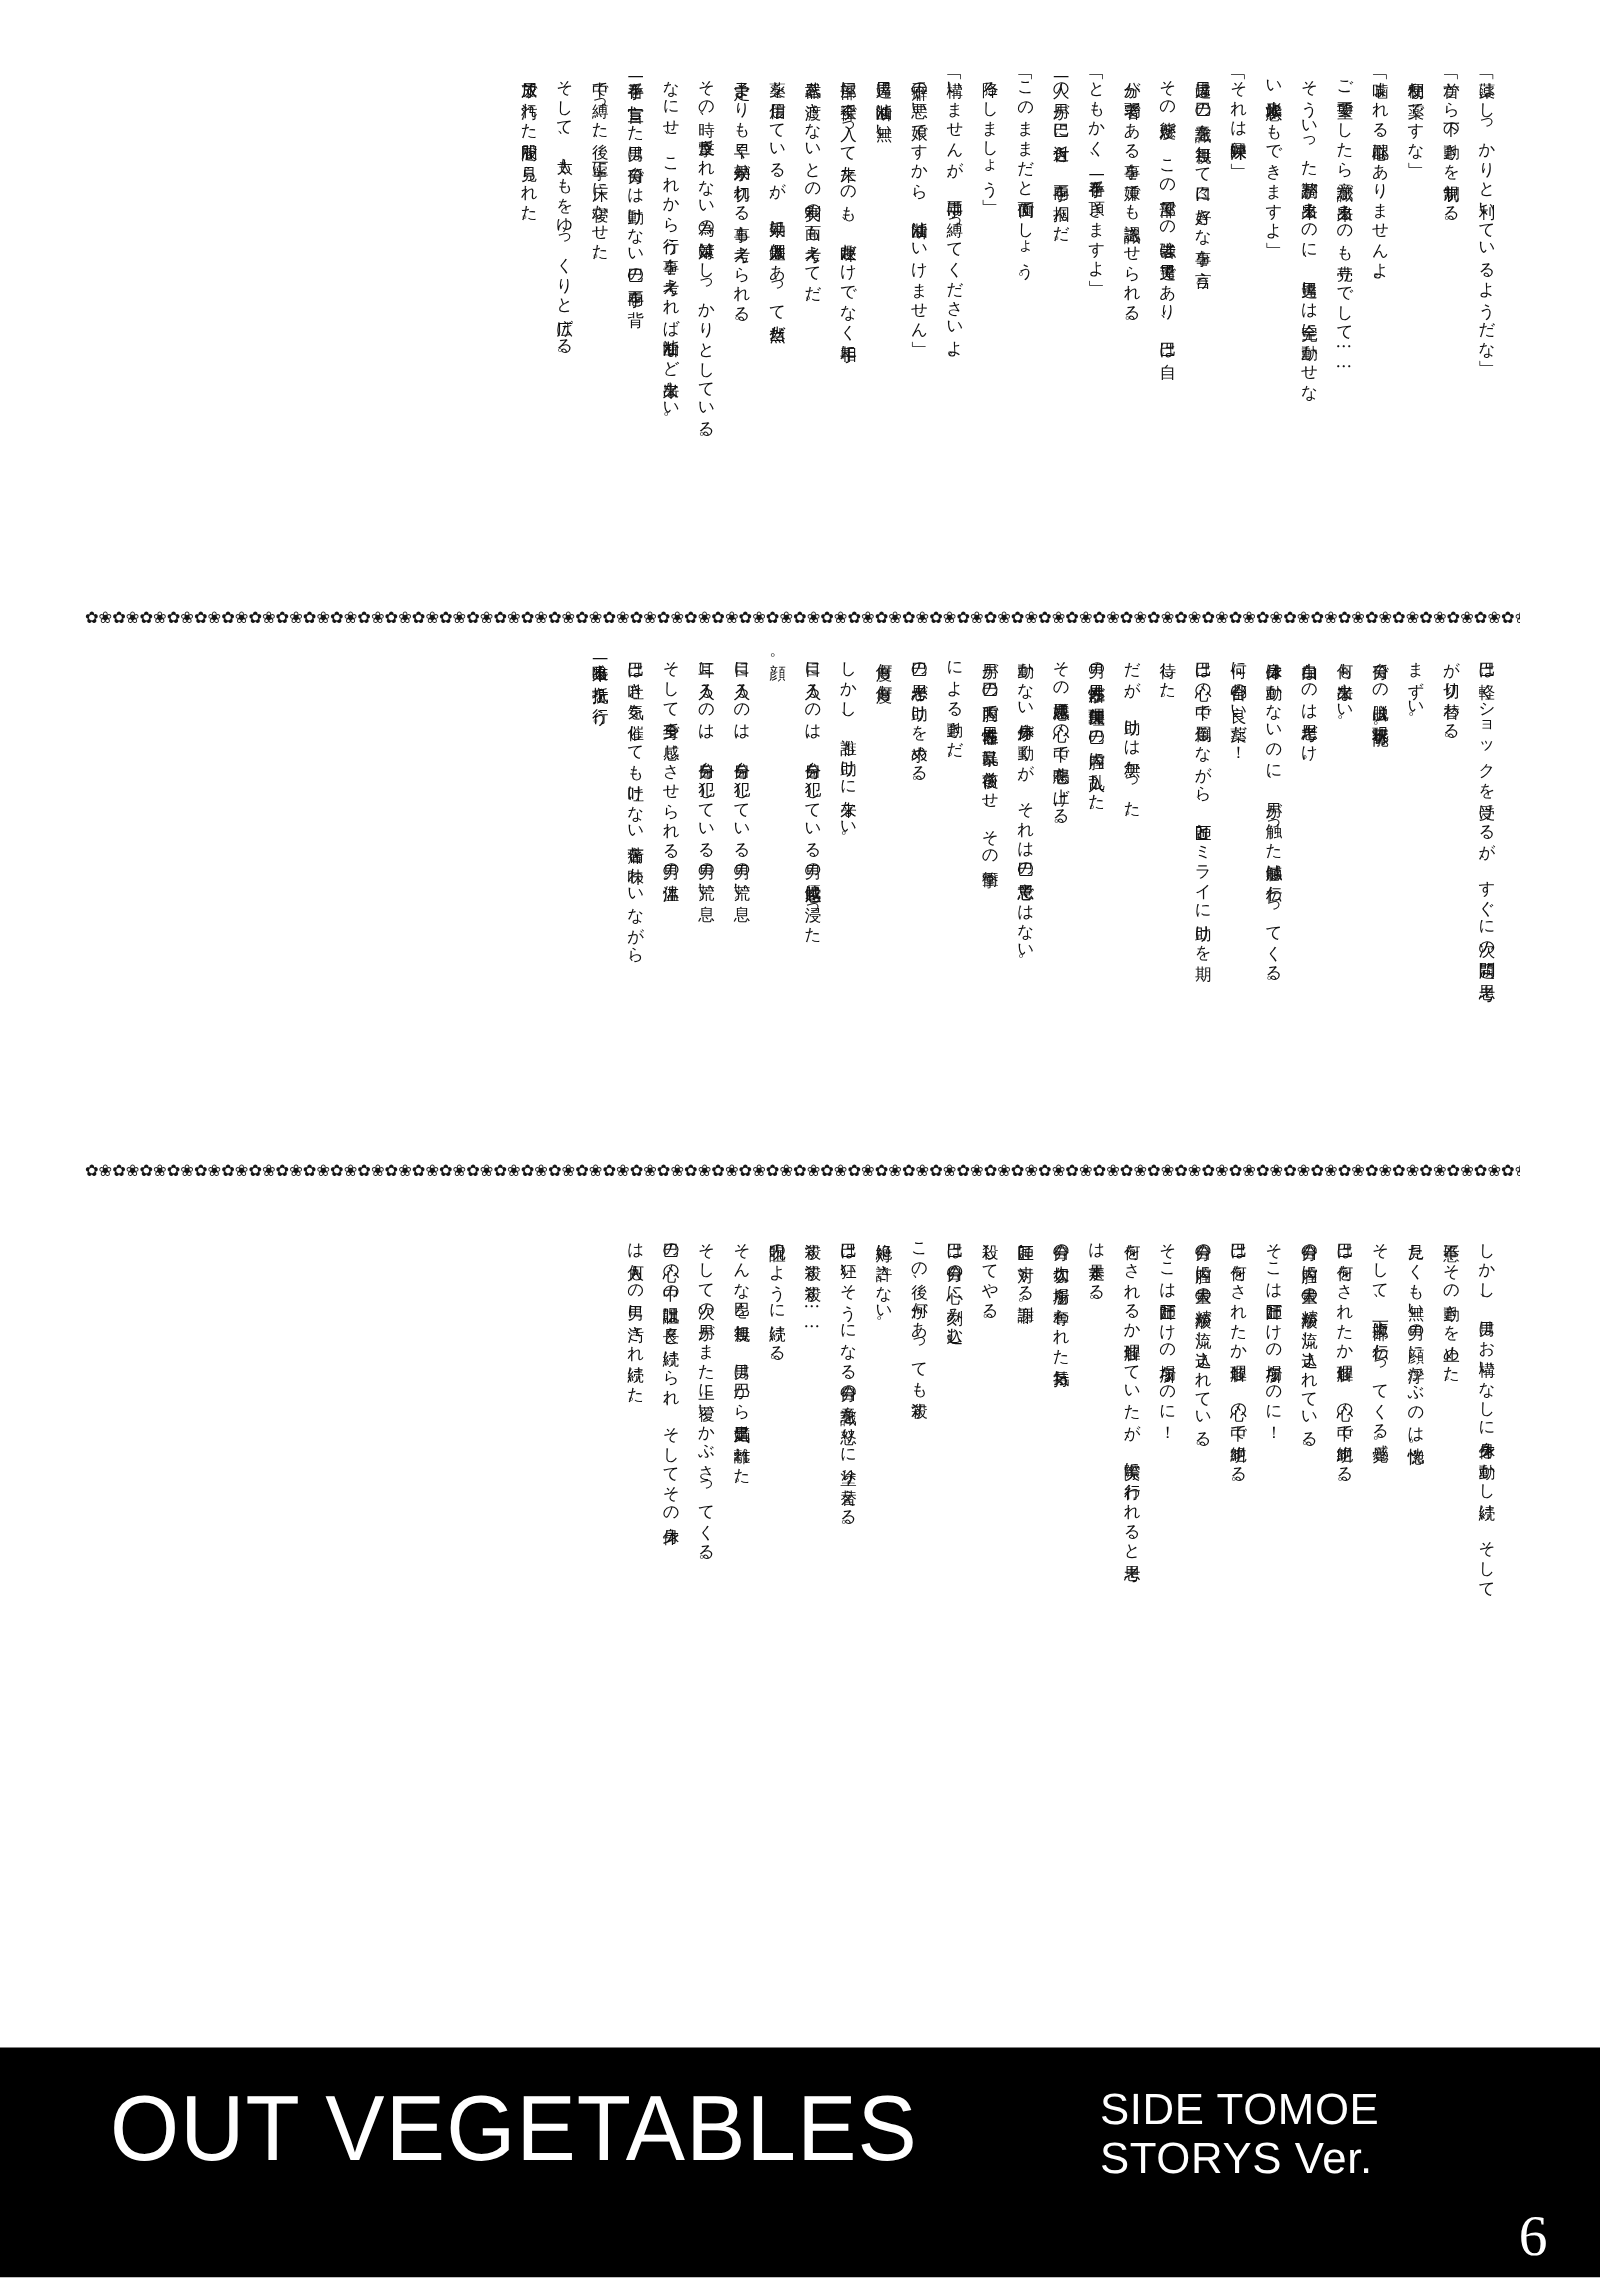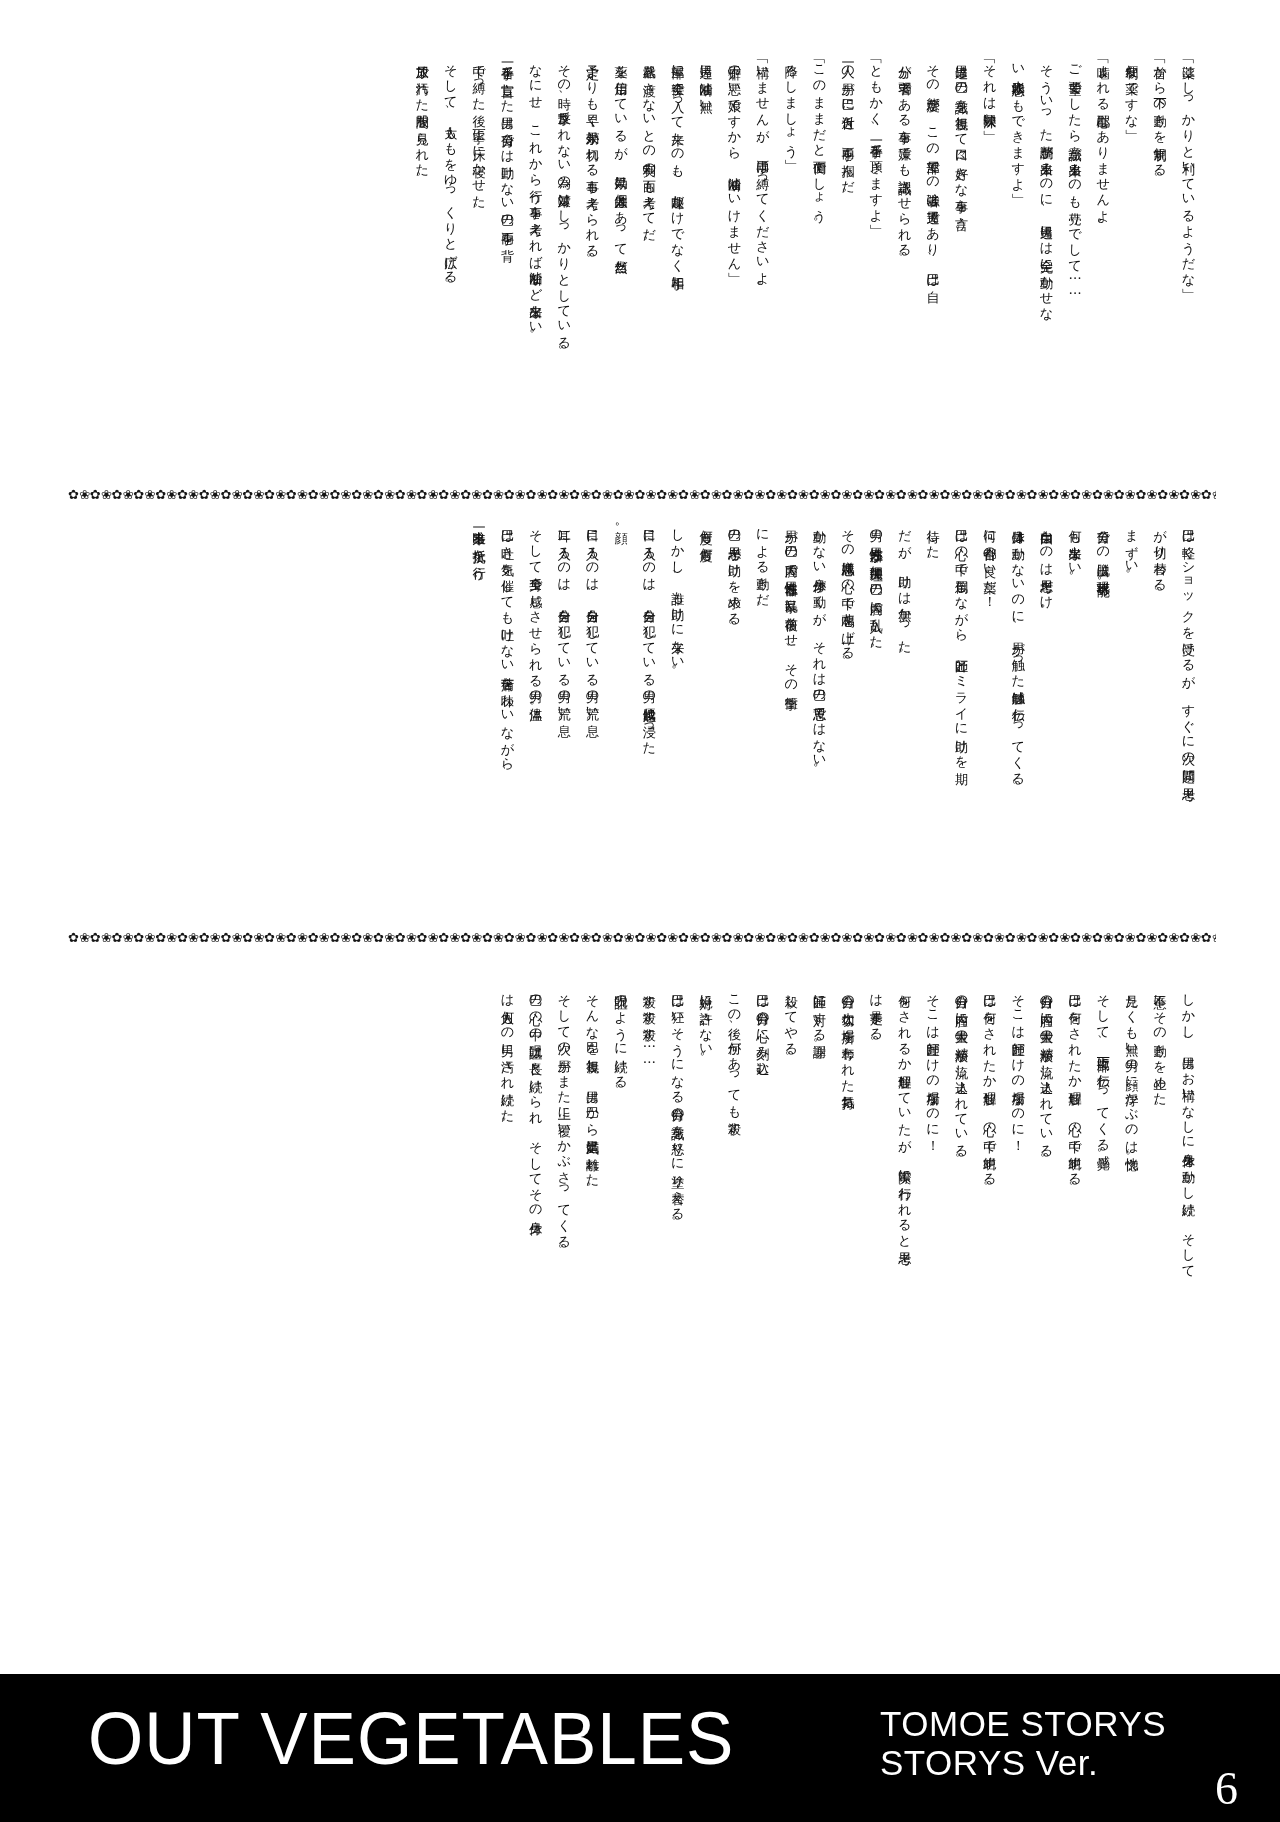--- a/index.html
+++ b/index.html
@@ -90,21 +90,21 @@
     overflow: hidden;
     line-height: 16px;
   }
 
   
   .footer {
     position: absolute;
     left: 0;
     bottom: 0;
     width: 1280px;
-    height: 148px;
+    height: 184px;
     background: #000;
     color: #fff;
   }
   .footer-inner {
     position: relative;
     width: 100%;
     height: 100%;
   }
   .title-main {
     position: absolute;
@@ -246,20 +246,20 @@
     <div class="vblock col">そんな巴を無視し、男は巴から満足気に離れた。</div>
     <div class="vblock col">そして次の男がまた上に覆いかぶさってくる。</div>
     <div class="vblock col">巴の心の中の呪詛は長々と続けられ、そしてその身体</div>
     <div class="vblock col">は何人もの男に汚され続けた。</div>
   </div>
 
   <div class="footer">
     <div class="footer-inner">
       <div class="title-main">OUT VEGETABLES</div>
       <div class="title-sub-wrap">
-        <span class="title-sub1">TOMOE STORYS</span>
+        <span class="title-sub1">SIDE TOMOE</span>
         <span class="title-sub2">STORYS Ver.</span>
       </div>
       <div class="page-number">6</div>
     </div>
   </div>
 
 </div>
 
 </body></html>

